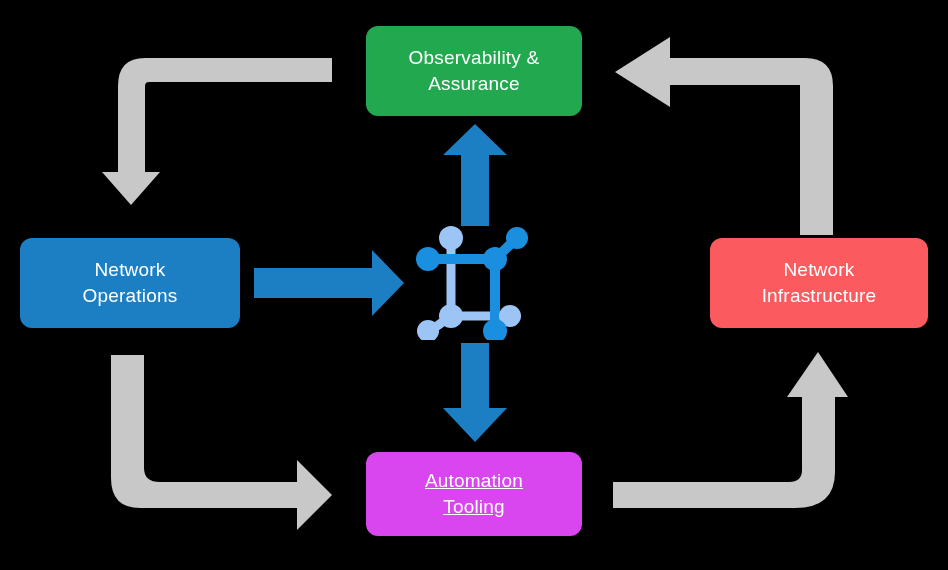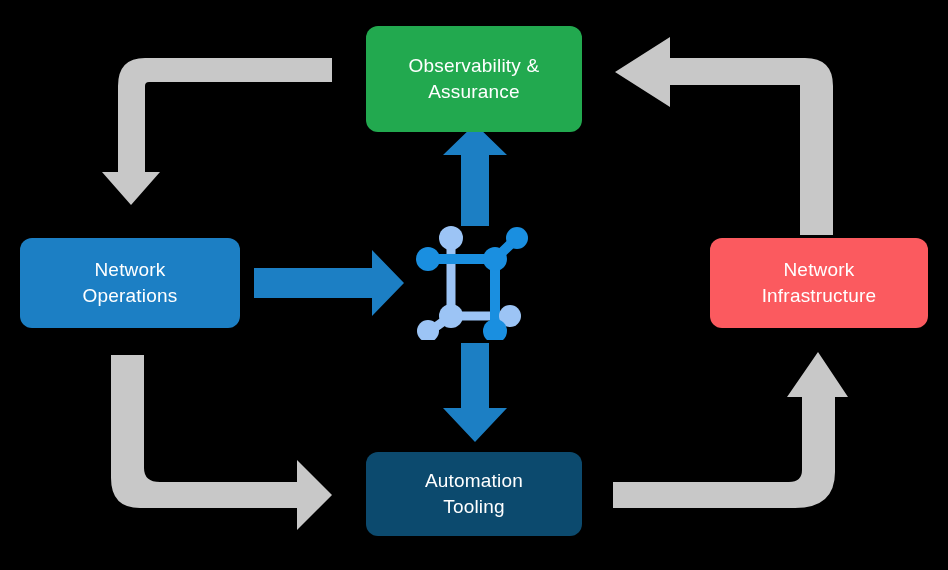--- a/index.html
+++ b/index.html
@@ -24,21 +24,21 @@
     text-align: center;
     color: #ffffff;
     font-size: 19px;
     line-height: 1.35;
     font-weight: 400;
     letter-spacing: 0.2px;
     white-space: pre-line;
     box-sizing: border-box;
     padding: 4px 10px;
   }
-  #box-observability { left: 366px; top: 26px;  width: 216px; height: 106px; }
+  #box-observability { left: 366px; top: 26px;  width: 216px; height: 90px; }
   #box-operations    { left: 20px;  top: 238px; width: 220px; height: 90px; }
   #box-infrastructure{ left: 710px; top: 238px; width: 218px; height: 90px; }
   #box-automation    { left: 366px; top: 452px; width: 216px; height: 84px; }
 
   .svg-layer {
     position: absolute;
     left: 0; top: 0;
     width: 948px;
     height: 570px;
   }
@@ -164,16 +164,16 @@
 
   <div class="node-box" id="box-observability" style="background: rgb(34, 169, 79); color: rgb(255, 255, 255);">Observability &amp;
 Assurance</div>
 
   <div class="node-box" id="box-operations" style="background: rgb(28, 127, 196); color: rgb(255, 255, 255);">Network
 Operations</div>
 
   <div class="node-box" id="box-infrastructure" style="background: rgb(251, 90, 95); color: rgb(255, 255, 255);">Network
 Infrastructure</div>
 
-  <div class="node-box" id="box-automation" style="background: #0c4a6e; color: rgb(255, 255, 255);">Automation
+  <div class="node-box" id="box-automation" style="background: #d946ef; color: rgb(255, 255, 255); text-decoration: underline;">Automation
 Tooling</div>
 
 </div>
 
 </body></html>

